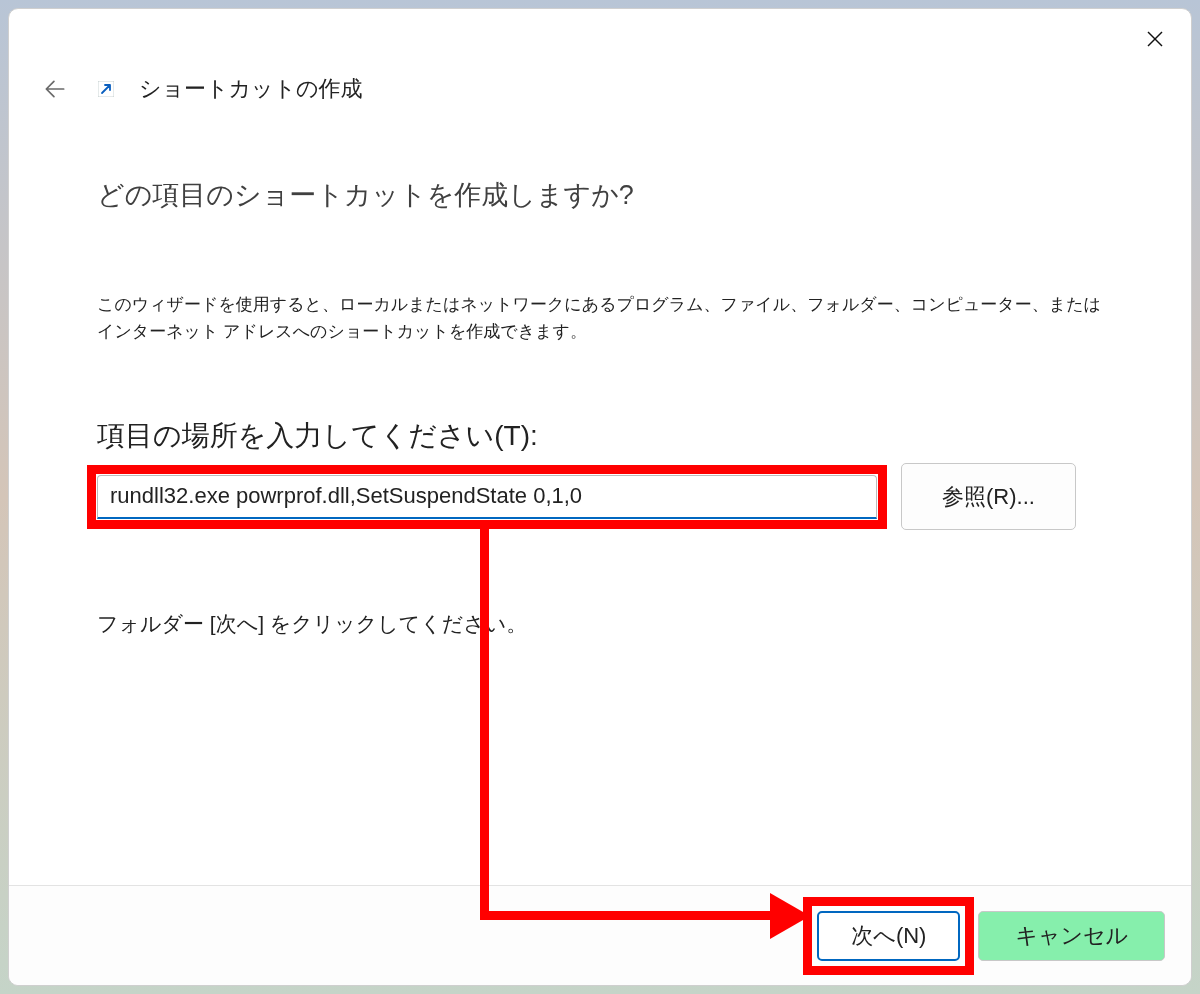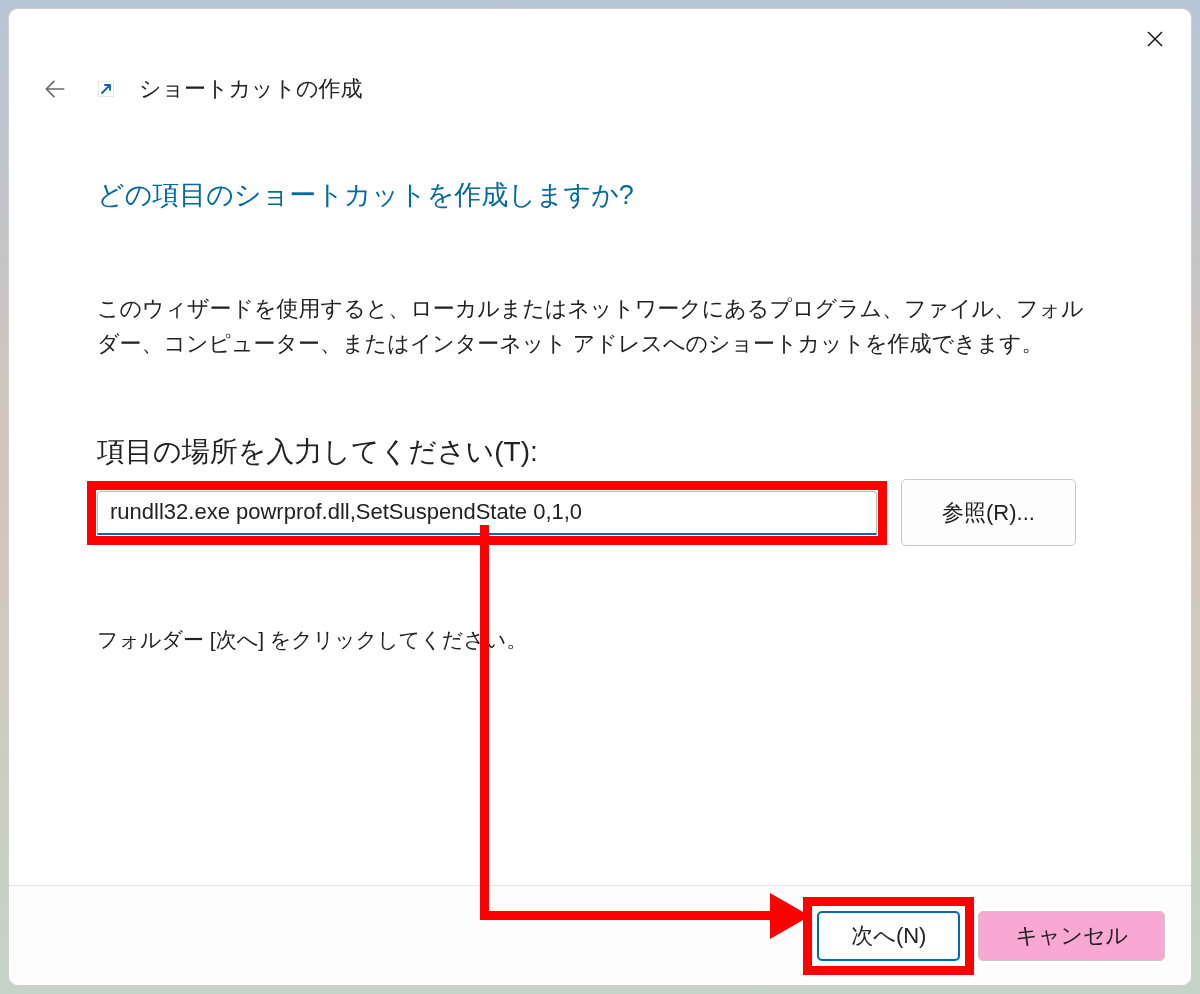--- a/index.html
+++ b/index.html
@@ -75,27 +75,27 @@
       font-size: 22px;
       font-weight: 400;
       color: #222;
     }
     .content {
       flex: 1;
       padding: 70px 88px 0 88px;
       position: relative;
     }
     .question {
-      color: #0369a1;
+      color: #404040;
       font-size: 27px;
       font-weight: 400;
       margin-bottom: 78px;
     }
     .description {
-      font-size: 22px;
+      font-size: 17px;
       color: #222;
       line-height: 1.6;
       margin-bottom: 72px;
     }
     .field-label {
       font-size: 28px;
       color: #222;
       margin-bottom: 8px;
     }
     .input-row {
@@ -178,21 +178,21 @@
       right: -14px;
       bottom: -14px;
       border: 9px solid #ff0000;
       pointer-events: none;
     }
     .cancel-btn {
       height: 50px;
       padding: 0 36px;
       font-size: 22px;
       font-family: inherit;
-      background: #f9a8d4;
+      background: #86efac;
       border: 1px solid #c8c8c8;
       border-radius: 5px;
       cursor: pointer;
       color: #222;
     }
     .annotation-line-v {
       position: absolute;
       left: 480px;
       top: 525px;
       width: 9px;

